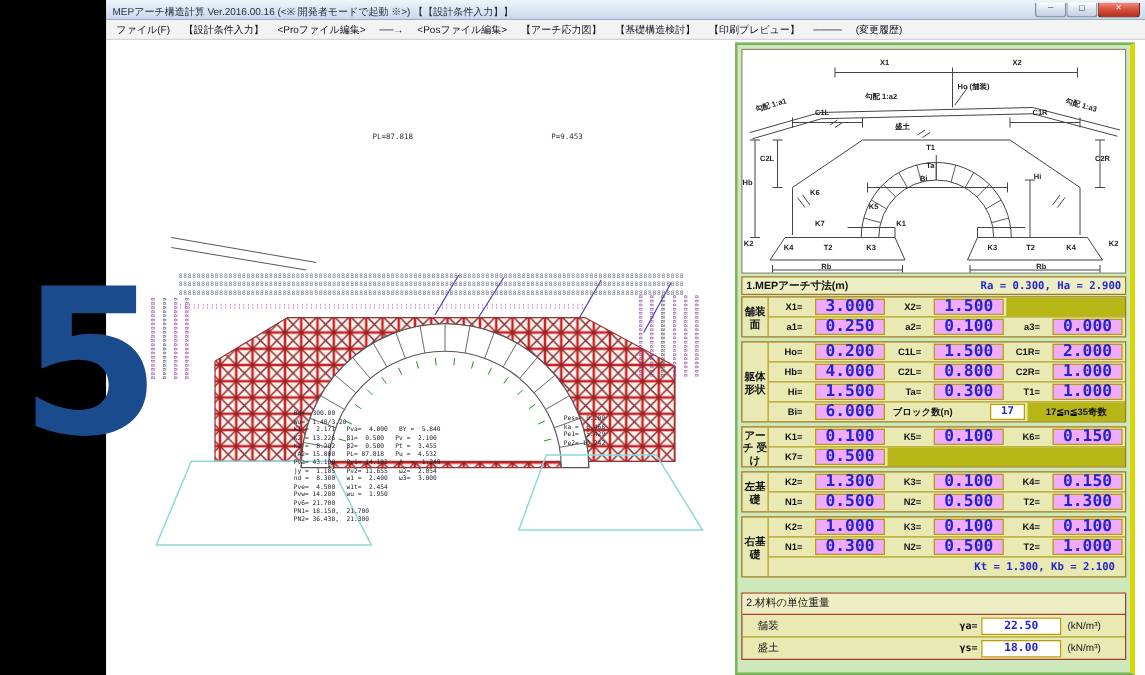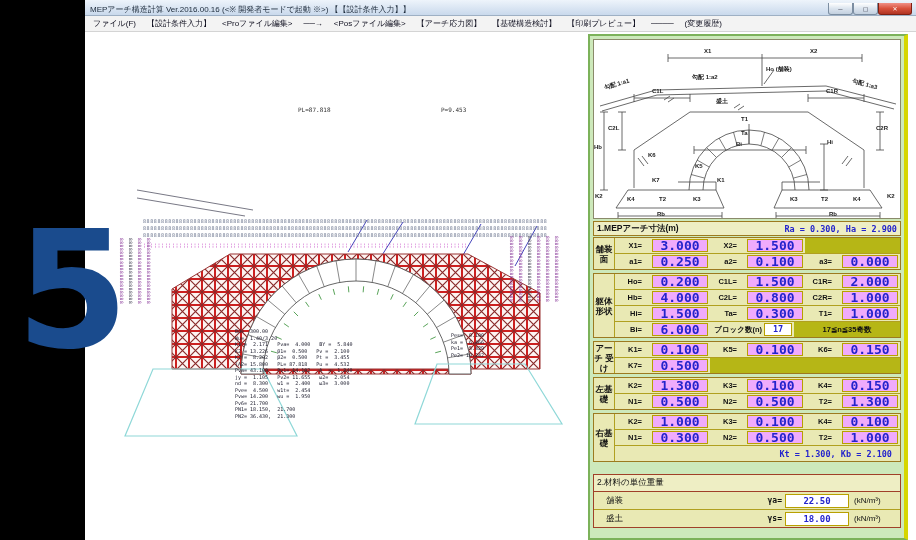--- a/index.html
+++ b/index.html
@@ -3,21 +3,21 @@
 <meta charset="utf-8">
 <style>
   html,body{margin:0;padding:0;background:#222;}
   .screen{position:relative;width:916px;height:540px;background:#000;overflow:hidden;
           font-family:"Liberation Sans",sans-serif;}
   .big-digit{position:absolute;left:16px;top:210px;font-size:162px;line-height:1;font-weight:bold;
              color:#1a4b8d;font-family:"DejaVu Sans",sans-serif;z-index:6;}
   .window{position:absolute;left:85px;top:0;width:831px;height:540px;background:#fff;}
   
   .titlebar{height:15px;background:linear-gradient(#eef4fb,#c9d9ec);border-bottom:1px solid #9eb0c4;
-            display:flex;align-items:flex-end;}
+            display:flex;align-items:center;}
   .title{flex:1;font-size:8px;color:#1c2a3a;white-space:nowrap;overflow:hidden;padding:3px 0 0 5px;}
   .win-controls{display:flex;margin-right:4px;}
   .wbtn{height:12px;border:1px solid #7c8ea2;border-top:none;border-radius:0 0 3px 3px;
         font-size:6px;line-height:10px;padding:0;color:#334;cursor:pointer;}
   .wbtn.minb,.wbtn.maxb{width:25px;background:linear-gradient(#ffffff,#dbe4ee 50%,#c3d0df);}
   .wbtn.closeb{width:34px;background:linear-gradient(#f09086,#d8513c 50%,#b03322);color:#fff;border-color:#7e1f12;}
   
   .menubar{height:15px;background:#f3f3f3;border-bottom:1px solid #d4d4d4;display:flex;align-items:center;
            gap:11px;padding:0 8px;font-size:8px;color:#101020;}
   .menu-item{white-space:nowrap;cursor:default;}
@@ -54,21 +54,21 @@
   .group-rows{flex:1;}
   .t-row{display:flex;height:15px;align-items:center;border-top:1px solid #b0a020;}
   .t-row:first-child{border-top:none;}
   .cell-k{width:27px;font-size:7.5px;font-weight:bold;text-align:right;padding-right:10px;color:#111;}
   .cell-v{width:54px;height:11px;background:#f0abfc;border:1px solid #b8a000;color:#2424cc;font-size:13px;
           font-weight:bold;text-align:center;line-height:11px;margin-right:2px;
           font-family:"DejaVu Sans Mono",monospace;}
   .cell-kw{width:52px;font-size:7.5px;font-weight:bold;text-align:right;padding-right:2px;color:#111;}
   .cell-vw{width:26px;height:11px;background:#fff;border:1px solid #b8a000;color:#2424cc;font-size:8.5px;
            font-weight:bold;text-align:center;line-height:11px;margin-right:2px;
-           font-family:"DejaVu Sans Mono",monospace;}
+           font-family:"DejaVu Sans Mono",monospace;margin-left:28px;}
   .note-cell{flex:1;align-self:stretch;background:#b6b616;font-size:7.5px;font-weight:bold;color:#111;
              text-align:center;line-height:15px;white-space:nowrap;overflow:hidden;}
   .filler-cell{flex:1;align-self:stretch;background:#b6b616;}
   .summary-cell{flex:1;text-align:right;padding-right:8px;color:#2424cc;font-size:8.5px;font-weight:bold;
                 font-family:"DejaVu Sans Mono",monospace;}
   .sec2{border:1px solid #a04028;background:#e9e9b4;margin-top:12px;}
   .sec2-header{background:#eeeec4;font-size:8.5px;font-weight:normal;color:#111;padding:2px 3px;
                border-bottom:1px solid #a04028;}
   .s2-row{display:flex;height:17px;align-items:center;border-top:1px solid #b0a020;}
   .s2-row:first-child{border-top:none;}

